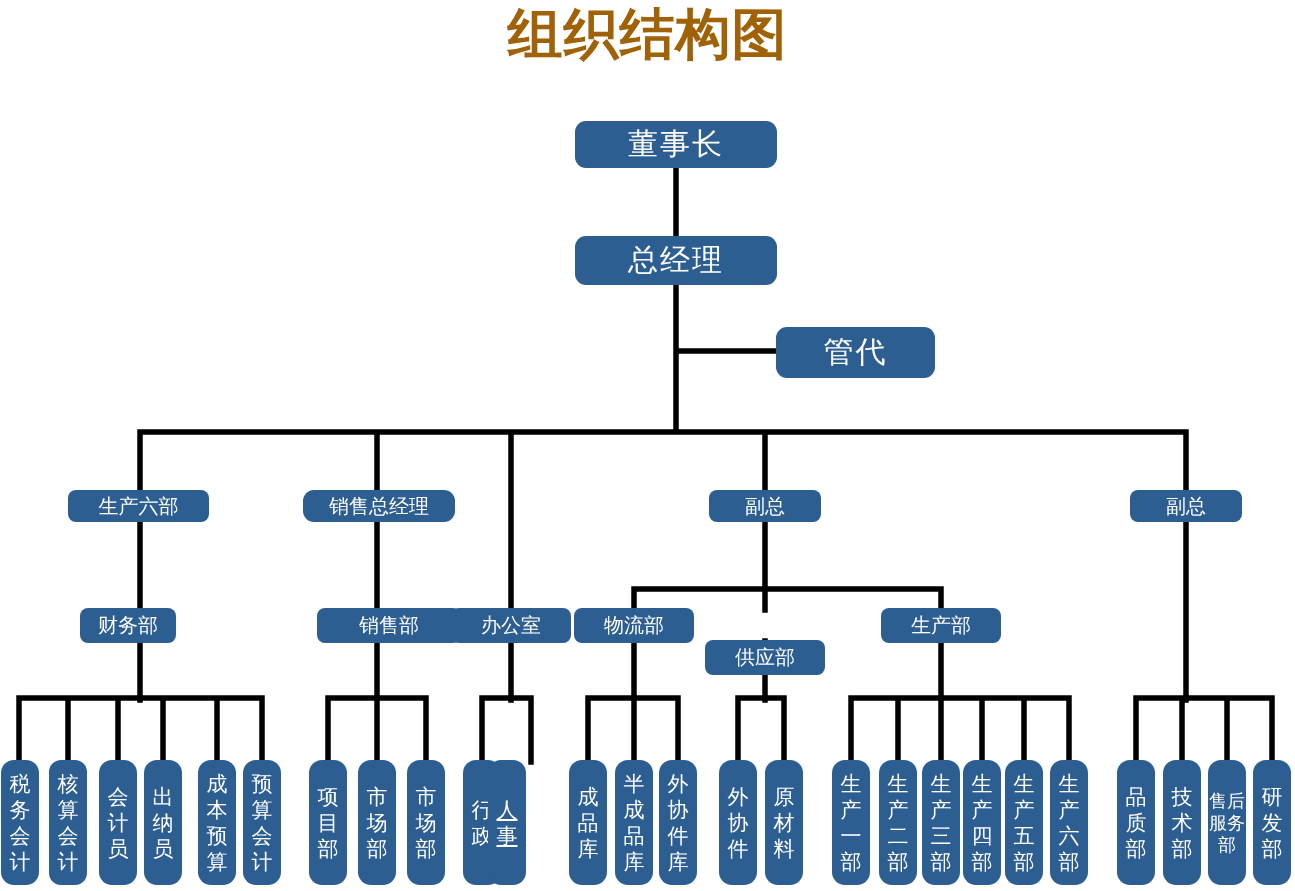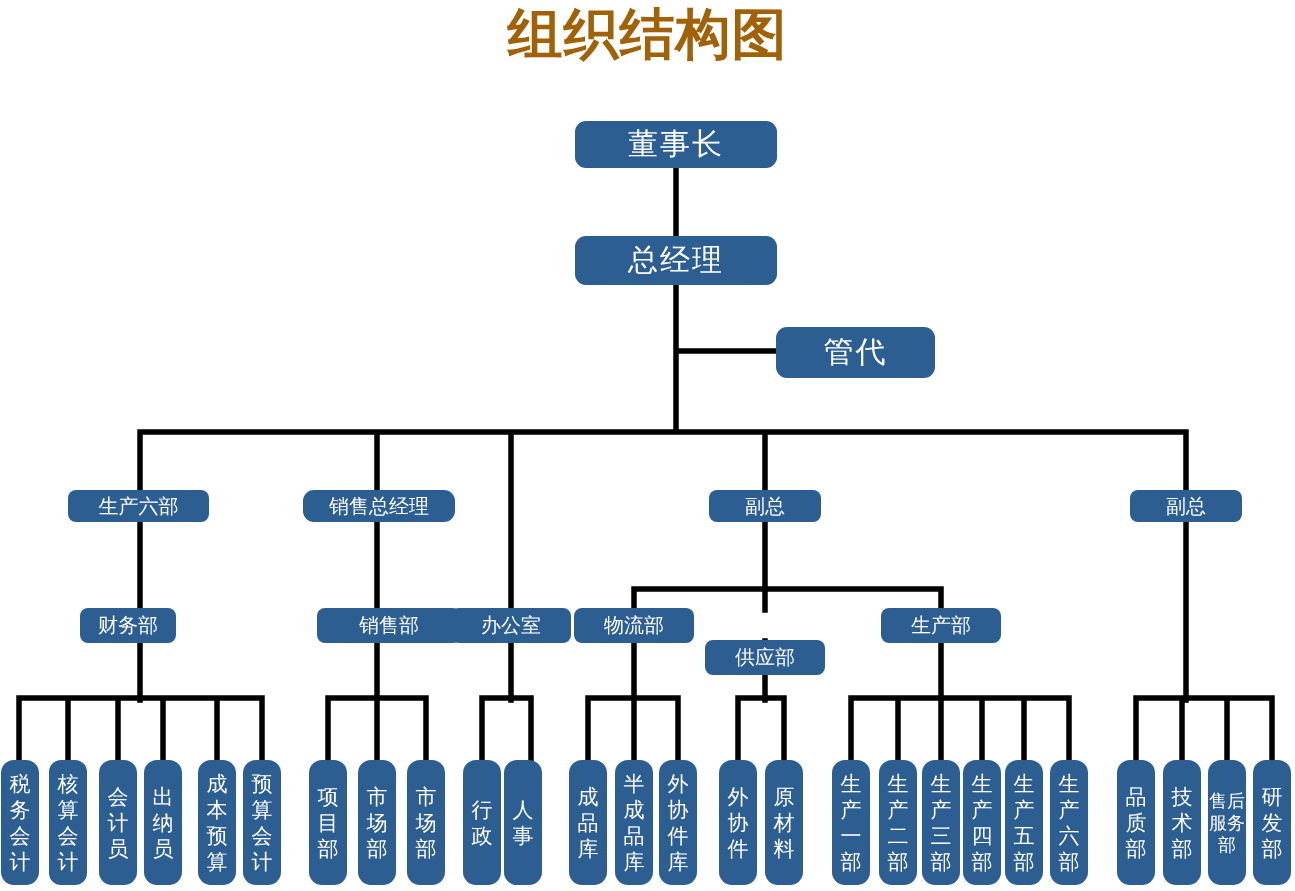--- a/index.html
+++ b/index.html
@@ -104,21 +104,21 @@
   <div class="box l6" style="left:99px;">会计员</div>
   <div class="box l6" style="left:144px;">出纳员</div>
   <div class="box l6" style="left:198px;">成本预算</div>
   <div class="box l6" style="left:243px;">预算会计</div>
 
   <div class="box l6" style="left:309px;">项目部</div>
   <div class="box l6" style="left:358px;">市场部</div>
   <div class="box l6" style="left:407px;">市场部</div>
 
   <div class="box l6" style="left:463px;">行政</div>
-  <div class="box l6" style="left:504px;">人事</div>
+  <div class="box l6" style="left:488px;text-decoration:underline;">人事</div>
 
   <div class="box l6" style="left:569px;">成品库</div>
   <div class="box l6" style="left:615px;">半成品库</div>
   <div class="box l6" style="left:659px;">外协件库</div>
 
   <div class="box l6" style="left:719px;">外协件</div>
   <div class="box l6" style="left:765px;">原材料</div>
 
   <div class="box l6" style="left:832px;">生产一部</div>
   <div class="box l6" style="left:879px;">生产二部</div>

